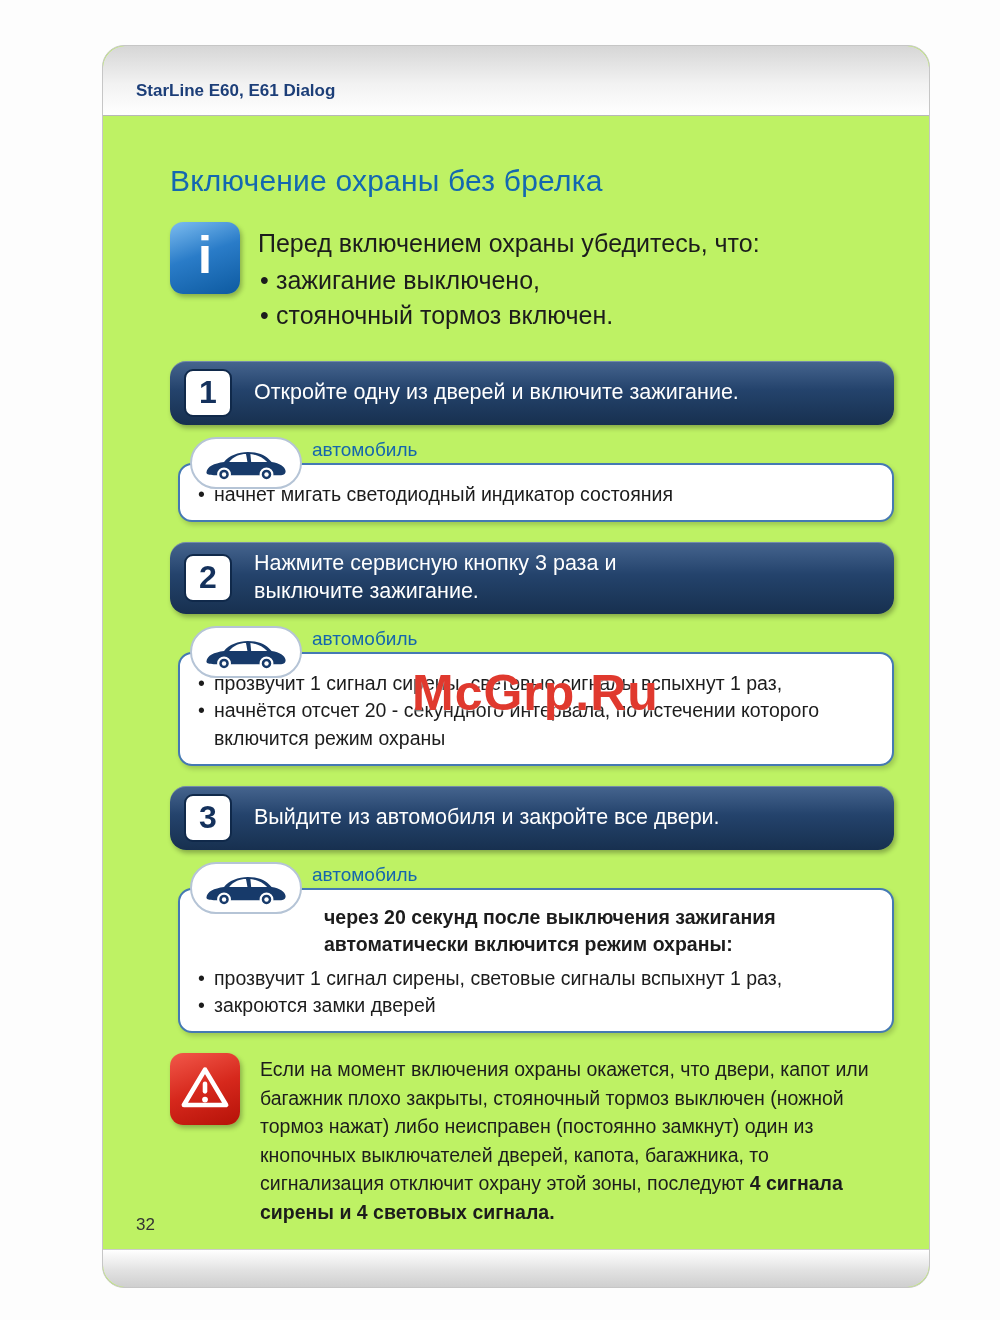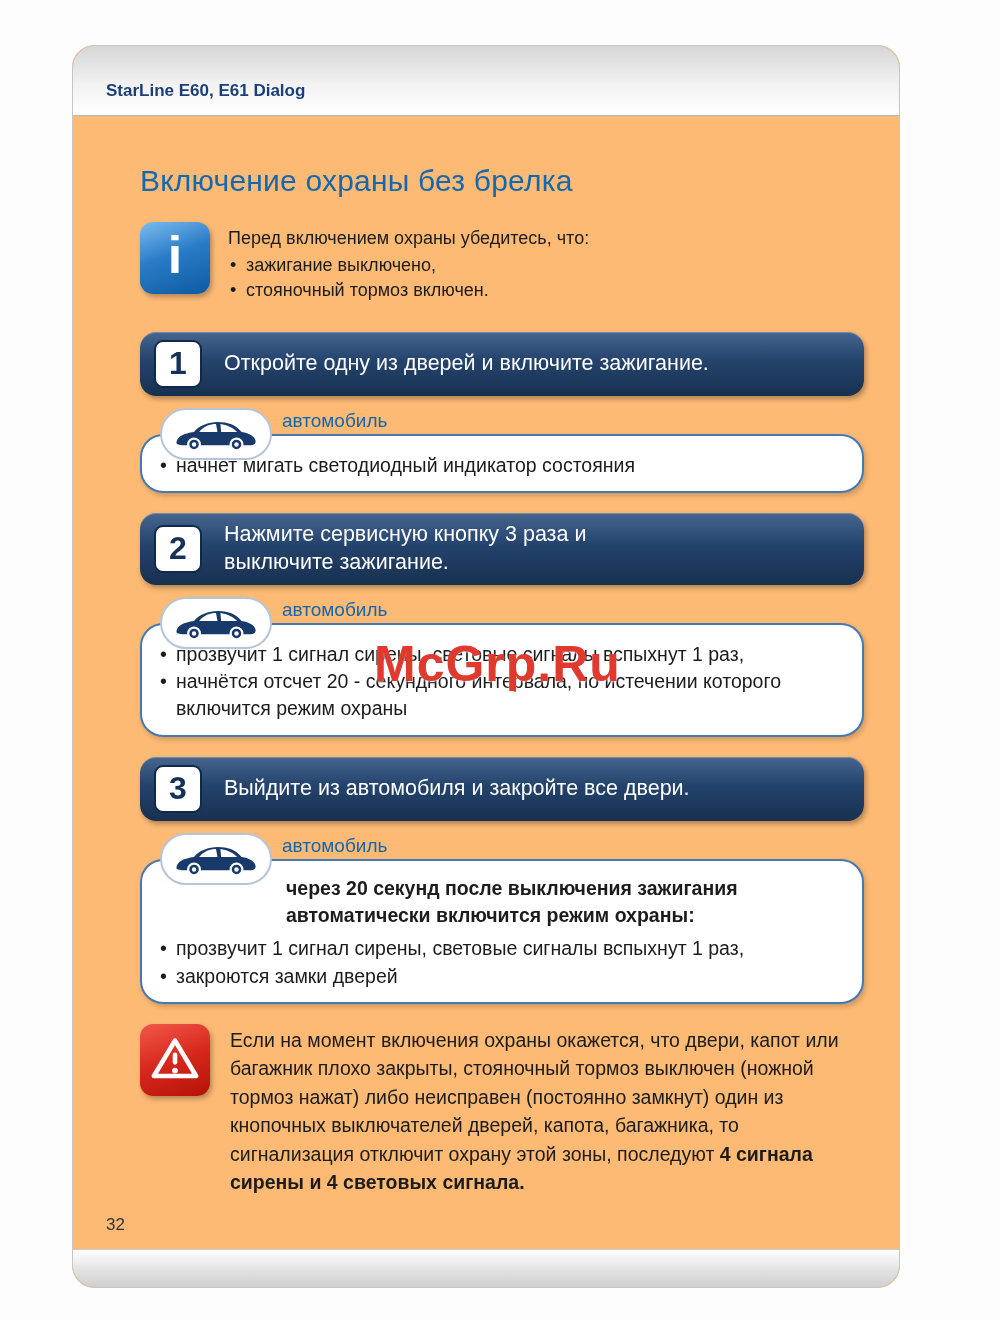--- a/index.html
+++ b/index.html
@@ -5,23 +5,23 @@
   * { box-sizing: border-box; margin: 0; padding: 0; }
   html, body { width: 1000px; height: 1320px; }
   body {
     font-family: "Liberation Sans", "DejaVu Sans", sans-serif;
     background: #fdfdfd;
     position: relative;
     color: #1c1c1c;
   }
   .page {
     position: absolute;
-    left: 72px; top: 45px;
+    left: 102px; top: 45px;
     width: 828px; height: 1243px;
-    background: #fdba74;
+    background: #bef264;
     border: 1px solid #c6c6c6;
     border-radius: 22px;
     overflow: hidden;
   }
   .page-header {
     height: 70px;
     background: linear-gradient(180deg, #d6d6d6 0%, #f2f2f2 55%, #ffffff 100%);
     border-bottom: 1px solid #b8b8b8;
     border-radius: 22px 22px 0 0;
     display: flex;
@@ -53,21 +53,21 @@
     box-shadow: 2px 3px 5px rgba(0,0,0,0.28);
   }
   .info-icon {
     background: linear-gradient(160deg, #7cbcf0 0%, #2a7cc8 45%, #0d5aa0 100%);
     color: #fff;
     font-size: 52px;
     font-weight: bold;
     line-height: 1;
     padding-bottom: 6px;
   }
-  .note-text { font-size: 18px; line-height: 1.4; padding-top: 4px; }
+  .note-text { font-size: 25px; line-height: 1.4; padding-top: 4px; }
   ul.bullets { list-style: none; margin-top: 2px; }
   ul.bullets li { position: relative; padding-left: 18px; }
   ul.bullets li::before { content: "•"; position: absolute; left: 2px; }
 
   
   .step-bar {
     display: flex;
     align-items: center;
     gap: 22px;
     background: linear-gradient(180deg, #46658f 0%, #24436c 45%, #17304f 100%);
@@ -115,27 +115,28 @@
     font-size: 19px;
     font-weight: normal;
     color: #1566ad;
     padding-top: 2px;
   }
   .result-box {
     position: relative;
     z-index: 1;
     background: #ffffff;
     border: 2px solid #4579b3;
-    border-radius: 23px;
+    border-radius: 14px;
     margin-top: -26px;
     padding: 14px 22px 12px 16px;
     font-size: 19.5px;
     line-height: 1.4;
     box-shadow: 2px 3px 5px rgba(0,0,0,0.18);
     min-height: 56px;
+    margin-left: 8px;
   }
   .result-heading {
     font-weight: bold;
     margin-left: 128px;
     max-width: 545px;
     margin-bottom: 6px;
   }
 
   
   .warn-row { display: flex; gap: 20px; margin-top: 18px; }

